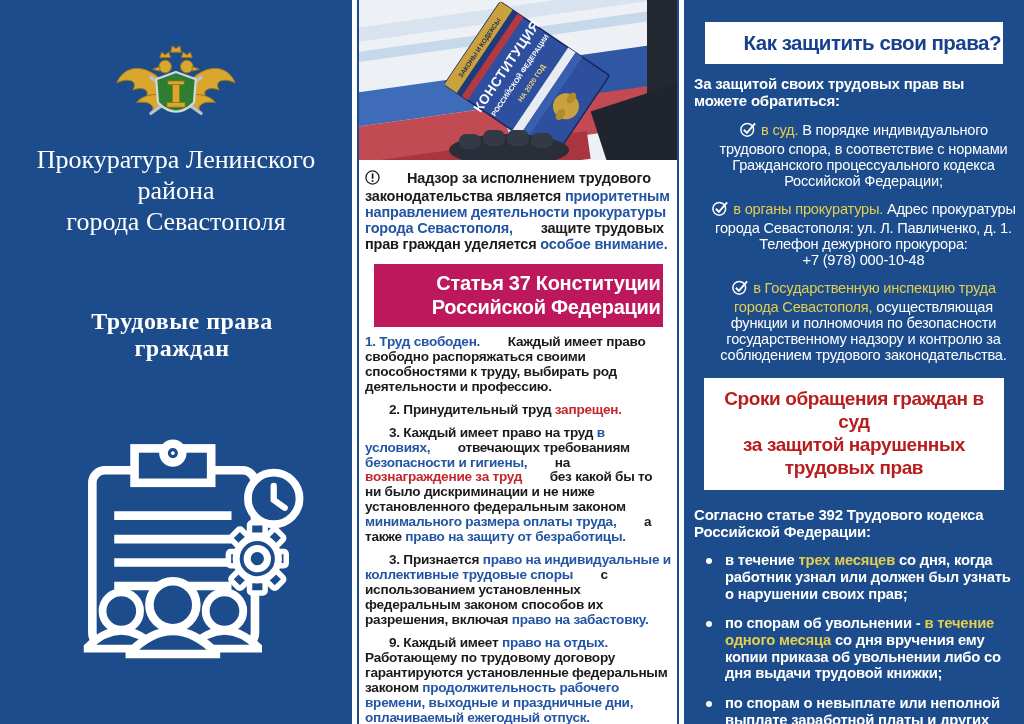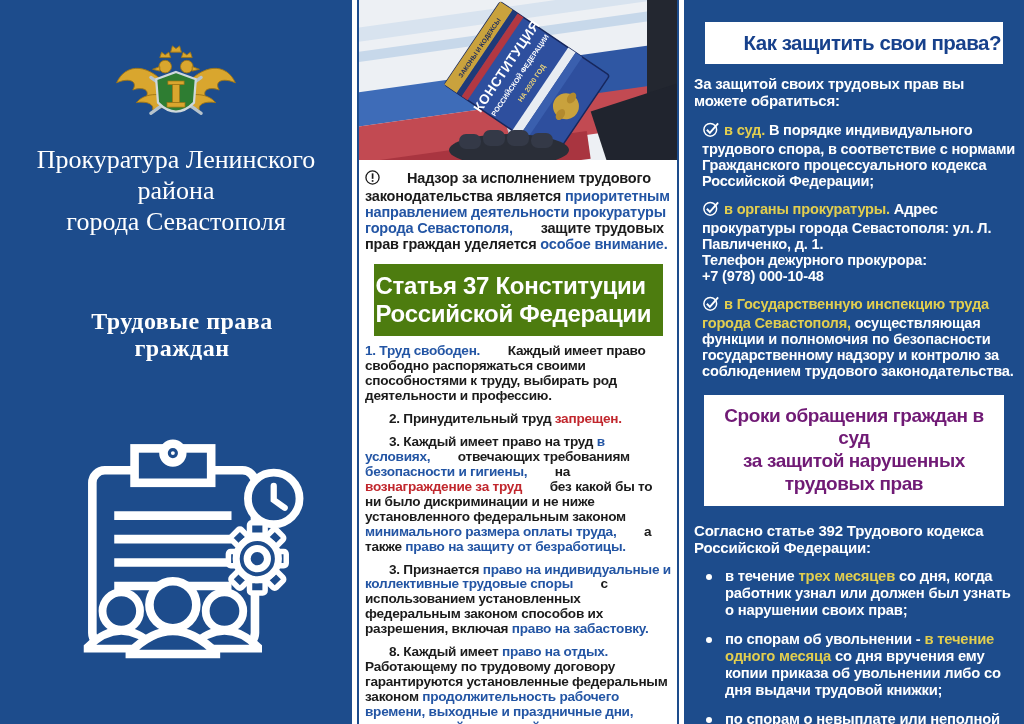--- a/index.html
+++ b/index.html
@@ -14,38 +14,38 @@
   
   .emblem { margin-top:44px; }
   .org-name { font-family:"Liberation Serif", serif; font-size:26px; line-height:1.2; margin-top:4px; }
   .brochure-title { font-family:"Liberation Serif", serif; font-weight:bold; font-size:24px; line-height:1.15; margin-top:70px; letter-spacing:.5px;padding-left:12px; }
   .illustration { margin-top:46px; }
 
   
   .photo { width:318px; height:160px; overflow:hidden; position:relative; display:block; }
   .notice { padding:10px 6px 0 6px; font-size:14.5px; font-weight:bold; line-height:1.11; letter-spacing:-.2px; }
   .notice .excl { display:inline-block; vertical-align:-2px; margin-right:3px; }
-  .mid-header-box { width:289px; margin:12px auto 0; background:#4d7c0f; color:#fff; text-align:left;
-                    font-weight:bold; font-size:24px; line-height:1.16; padding:8px 2px; letter-spacing:-.3px; }
+  .mid-header-box { width:289px; margin:12px auto 0; background:#be185d; color:#fff; text-align:right;
+                    font-weight:bold; font-size:20px; line-height:1.16; padding:8px 2px; letter-spacing:-.3px; }
   .items { padding:8px 6px 0 6px; }
   .item { font-size:13.6px; font-weight:bold; line-height:1.1; letter-spacing:-.25px; margin-bottom:8px; }
 
   .seg-dark  { color:#1b1b1b;margin-left:24px; }
   .seg-blue  { color:#2355a4; }
   .seg-red   { color:#c1272d;margin-top:20px; }
   .seg-yellow{ color:#e2ce4f; }
   .seg-white { color:#ffffff; }
 
   
   .right-header-box { width:298px; margin:22px auto 0; background:#fff; color:#17418c; text-align:right;
                       font-weight:bold; font-size:20.5px; padding:9px 2px; letter-spacing:-.5px; }
   .right-intro { margin:12px 12px 0 10px; font-size:15px; font-weight:600; line-height:1.13; letter-spacing:-.2px; }
-  .option { margin:10px 8px 0 18px; font-size:14.6px; font-weight:700; line-height:1.1; letter-spacing:-.2px; }
+  .option { margin:10px 8px 0 27px; font-size:14.6px; font-weight:400; line-height:1.1; letter-spacing:-.2px;text-align:center; }
   .option .chk { display:inline-block; vertical-align:-3px; margin-right:4px; }
-  .deadline-box { width:300px; margin:15px auto 12px; background:#fff; color:#701a75; text-align:center;
+  .deadline-box { width:300px; margin:15px auto 12px; background:#fff; color:#b91c1c; text-align:center;
                   font-weight:bold; font-size:19px; line-height:1.2; padding:10px 2px; letter-spacing:-.4px; }
   .law-intro { margin:16px 12px 0 10px; font-size:15px; font-weight:600; line-height:1.15; letter-spacing:-.2px; }
   .deadlines { margin:12px 10px 0 14px; }
   .deadline { display:flex; margin-bottom:13px; font-size:14.8px; font-weight:600; line-height:1.13; letter-spacing:-.2px; }
   .deadline .dot { width:6px; height:6px; border-radius:50%; background:#fff; flex:0 0 6px; margin:6px 13px 0 8px; }
 </style>
 </head>
 <body>
 
 <div class="panel panel-left">
@@ -187,21 +187,21 @@
   <div class="mid-header-box">
     <div>Статья 37 Конституции</div>
     <div>Российской Федерации</div>
   </div>
 
   <div class="items">
     <div class="item"><span class="seg-blue">1. Труд свободен. </span><span class="seg-dark">Каждый имеет право свободно распоряжаться своими способностями к труду, выбирать род деятельности и профессию.</span></div>
     <div class="item"><span class="seg-dark">2. Принудительный труд </span><span class="seg-red">запрещен.</span></div>
     <div class="item"><span class="seg-dark">3. Каждый имеет право на труд </span><span class="seg-blue">в условиях,</span><span class="seg-dark"> отвечающих требованиям </span><span class="seg-blue">безопасности и гигиены,</span><span class="seg-dark"> на </span><span class="seg-red">вознаграждение за труд</span><span class="seg-dark"> без какой бы то ни было дискриминации и не ниже установленного федеральным законом </span><span class="seg-blue">минимального размера оплаты труда,</span><span class="seg-dark"> а также </span><span class="seg-blue">право на защиту от безработицы.</span></div>
     <div class="item"><span class="seg-dark">3. Признается </span><span class="seg-blue">право на индивидуальные и коллективные трудовые споры </span><span class="seg-dark">с использованием установленных федеральным законом способов их разрешения, включая </span><span class="seg-blue">право на забастовку.</span></div>
-    <div class="item"><span class="seg-dark">8. Каждый имеет </span><span class="seg-blue">право на отдых.</span><span class="seg-dark"> Работающему по трудовому договору гарантируются установленные федеральным законом </span><span class="seg-blue">продолжительность рабочего времени, выходные и праздничные дни, оплачиваемый ежегодный отпуск.</span></div>
+    <div class="item"><span class="seg-dark">9. Каждый имеет </span><span class="seg-blue">право на отдых.</span><span class="seg-dark"> Работающему по трудовому договору гарантируются установленные федеральным законом </span><span class="seg-blue">продолжительность рабочего времени, выходные и праздничные дни, оплачиваемый ежегодный отпуск.</span></div>
   </div>
 </div>
 
 <div class="panel panel-right">
   <div class="right-header-box">Как защитить свои права?</div>
   <div class="right-intro">За защитой своих трудовых прав вы можете обратиться:</div>
 
   <div class="option">
     <span class="chk">
       <svg width="18" height="18" viewBox="0 0 24 24" fill="none" stroke="#ffffff">

